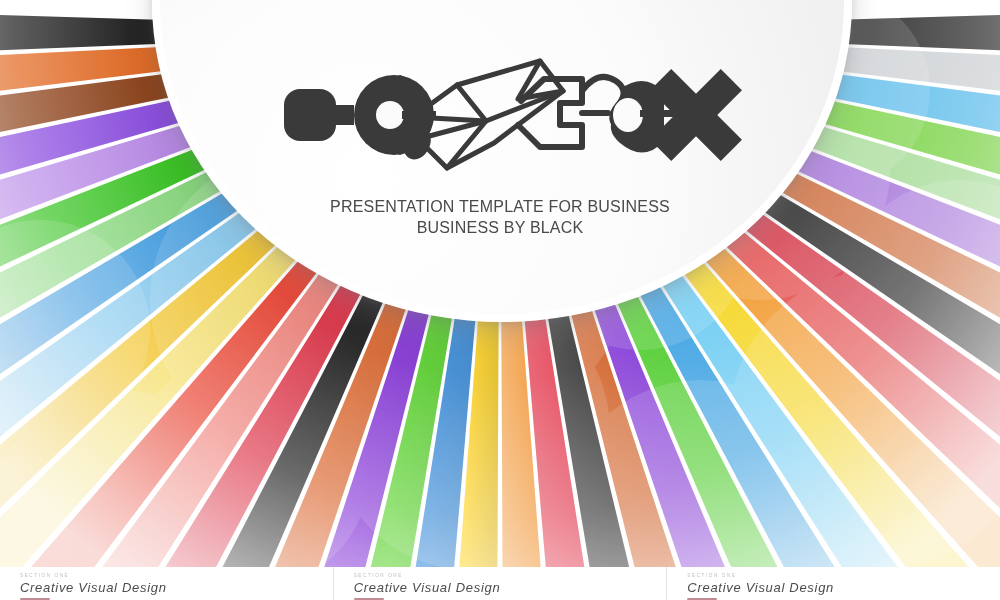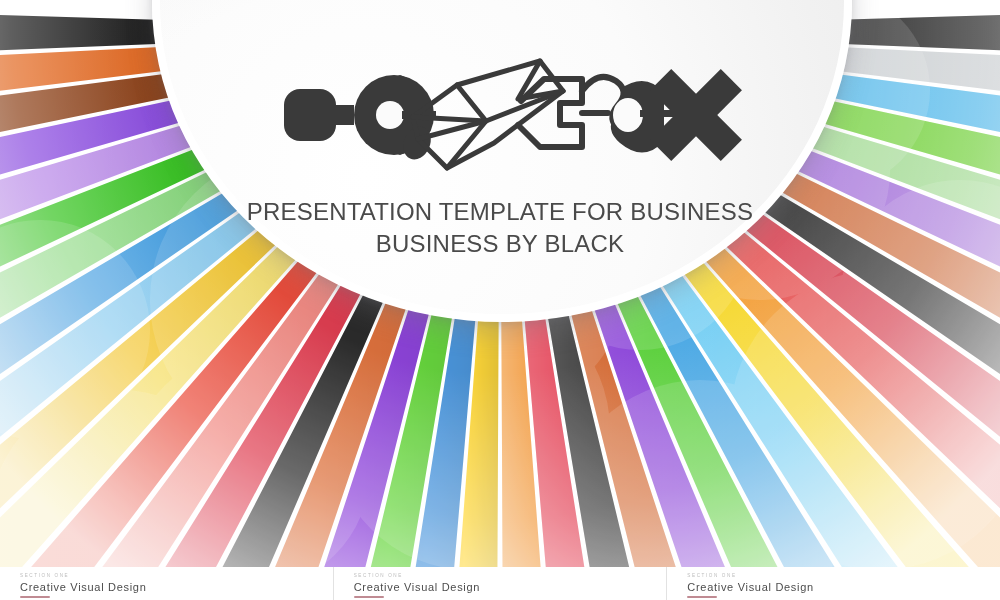--- a/index.html
+++ b/index.html
@@ -44,21 +44,21 @@
 
   
   .title-wrap{
     position:absolute;left:150px;top:196px;width:700px;
     text-align:center;
     color:#4a4a4a;
     line-height:1.32;
     letter-spacing:.2px;
   }
   .title-line{
-    font-size:24px;
+    font-size:16px;
     font-weight:400;
     font-family:"Liberation Sans", sans-serif;
     white-space:nowrap;
     text-align:center;
   }
 
   
   .bottom-bar{
     position:absolute;left:0;bottom:0;width:1000px;height:33px;
     background:#ffffff;
@@ -74,25 +74,26 @@
   .bottom-col .kicker{
     font-size:4.6px;
     letter-spacing:1.6px;
     color:#bdbdbd;
     text-transform:uppercase;
     font-family:"Liberation Sans", sans-serif;
     line-height:1;
     margin-bottom:2px;
   }
   .bottom-col .headline{
-    font-size:11px;
+    font-size:13px;
     color:#4c4c4c;
     letter-spacing:.7px;
     font-family:"Liberation Sans", sans-serif;
     line-height:1.1;
+    font-style:italic;
   }
   .bottom-col .rule{
     margin-top:3px;
     width:30px;height:2.4px;
     background:#c08b93;
     border-radius:1px;
   }
 </style>
 </head>
 <body>

